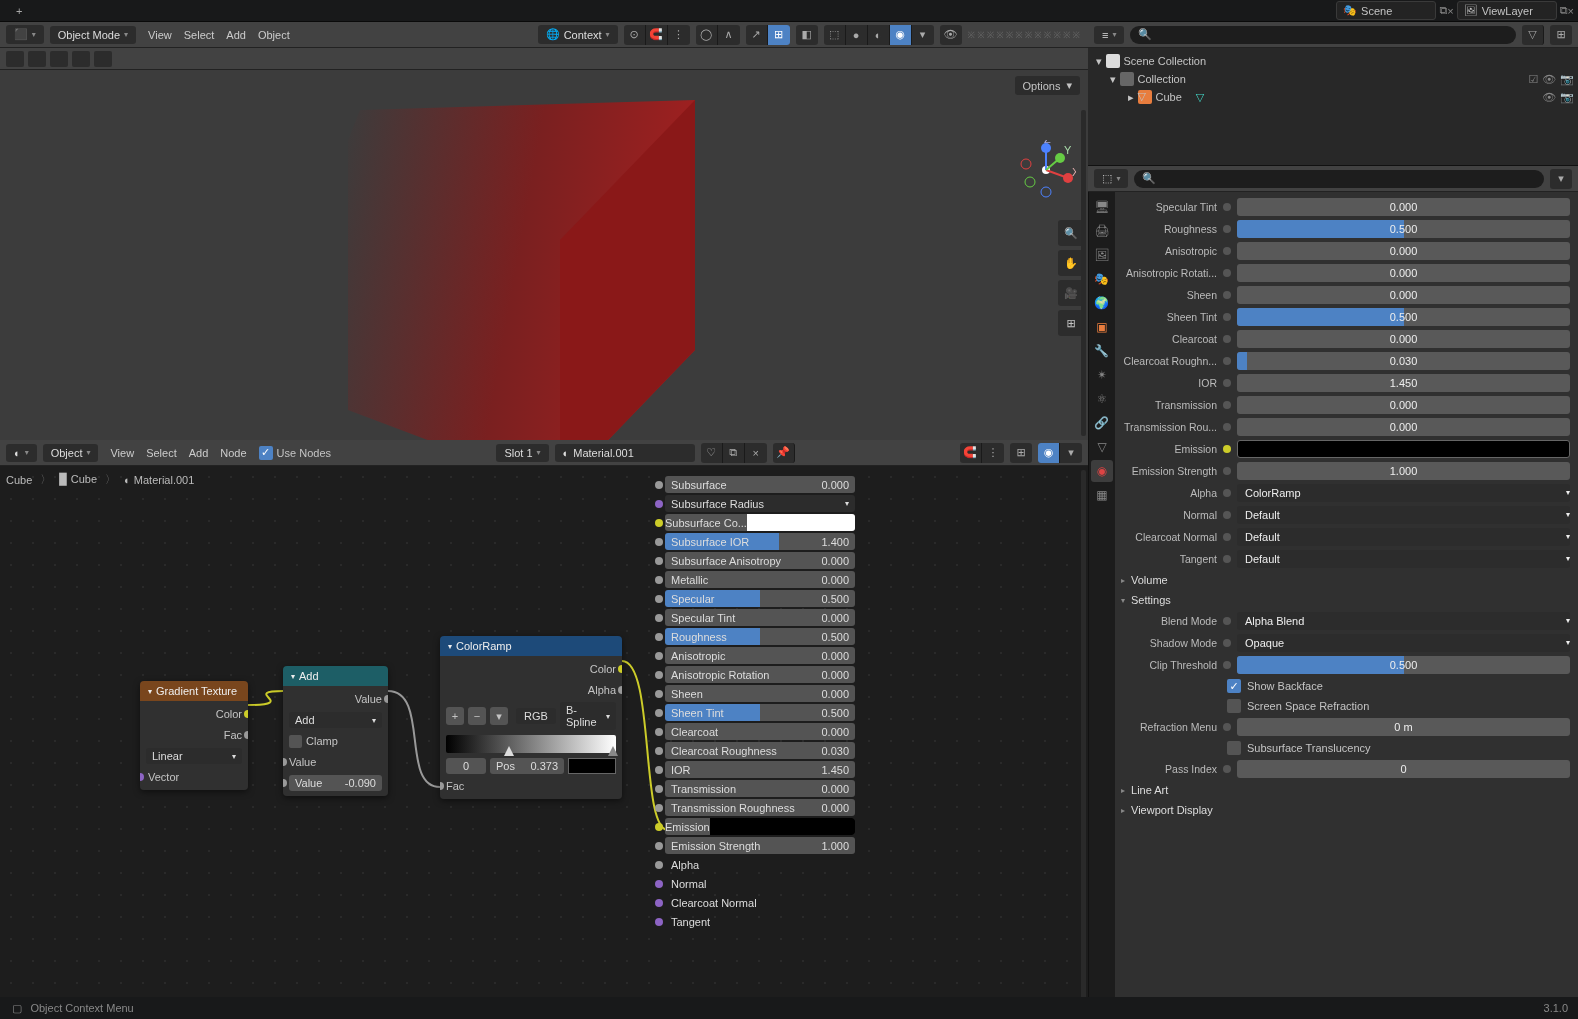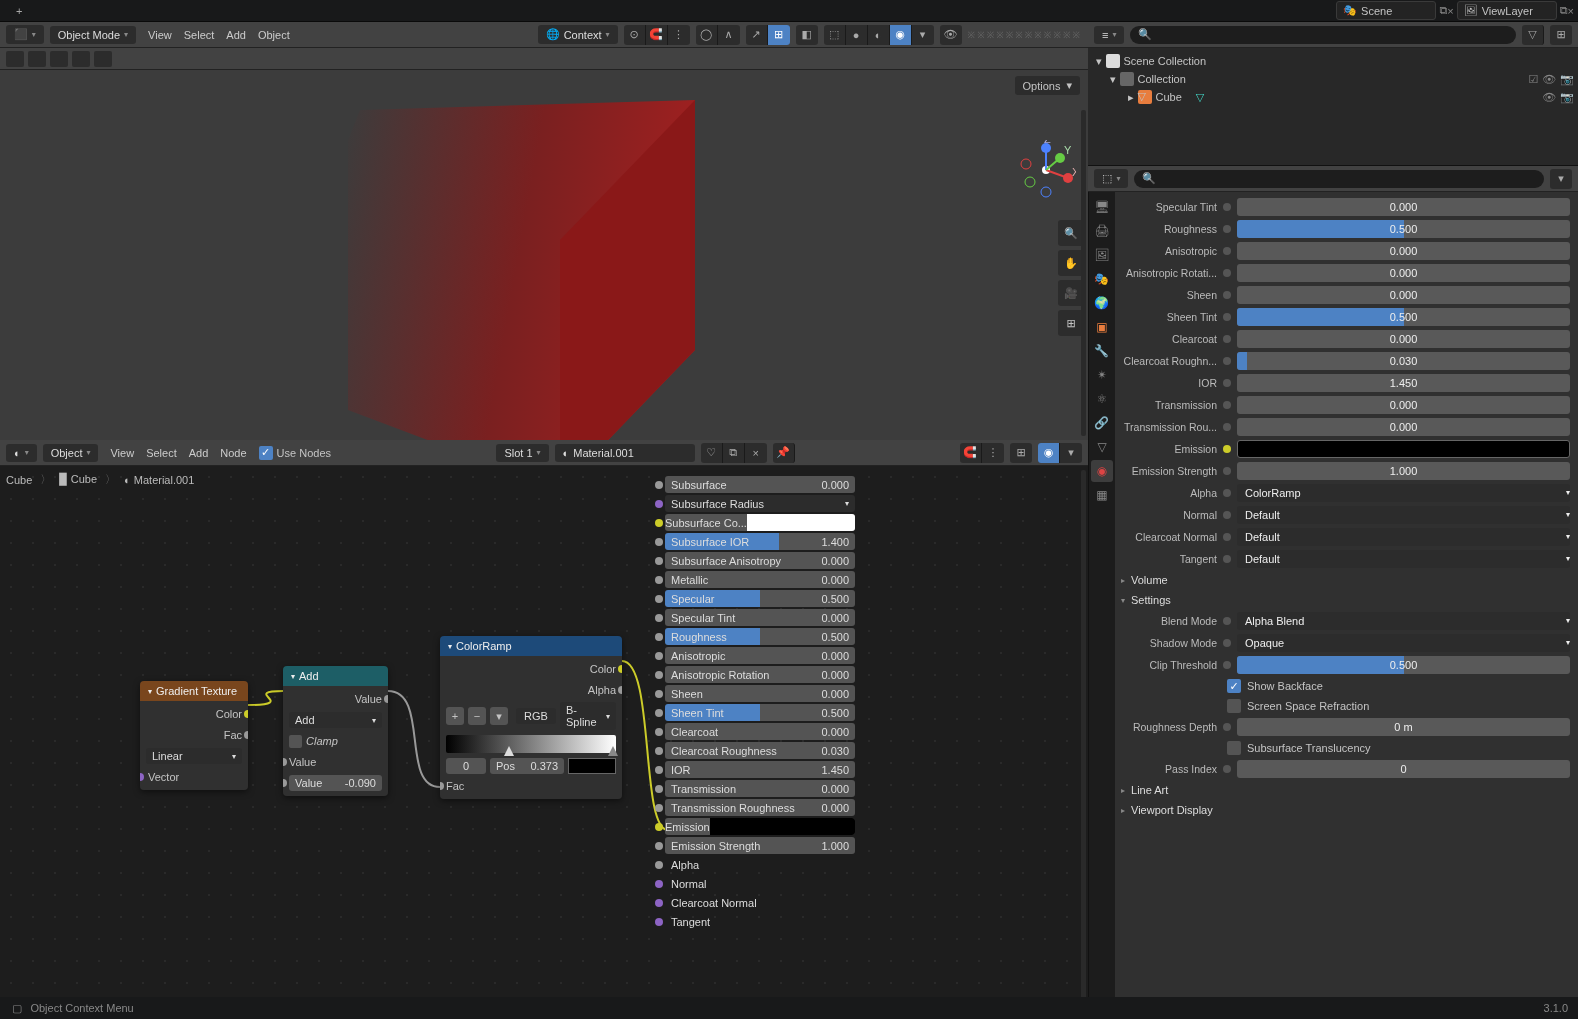--- a/index.html
+++ b/index.html
@@ -52,21 +52,21 @@
 .node-row { display:flex; align-items:center; position:relative; height:18px; font-size:11px; }
 .node-row.right { justify-content:flex-end; }
 .sock { width:8px; height:8px; border-radius:50%; position:absolute; top:5px; }
 .sock.left { left:-10px; }
 .sock.right { right:-10px; }
 .sock.yellow { background:#cccc29; }
 .sock.grey { background:#999; }
 .sock.purple { background:#8d64c4; }
 .node-field { flex:1; background:#545454; border-radius:3px; padding:2px 6px; display:flex; justify-content:space-between; align-items:center; color:#ddd; }
 .node-field.dark { background:#2c2c2c; }
-.node-check { display:flex; align-items:center; gap:4px;font-style:italic; }
+.node-check { display:flex; align-items:center; gap:4px; }
 .node-check .box { width:13px; height:13px; background:#545454; border-radius:2px; }
 
 .colorramp-grad { height:18px; background:linear-gradient(to right,#000,#fff); border-radius:2px; position:relative; margin:2px 0; }
 .colorramp-grad .mk { position:absolute; bottom:-3px; width:10px; height:10px; transform:translateX(-50%); }
 .colorramp-grad .mk svg { display:block; }
 .ramp-ctrl { display:flex; gap:4px; align-items:center; }
 .ramp-ctrl .b { width:20px; height:18px; background:#545454; border-radius:3px; display:flex; align-items:center; justify-content:center; }
 .swatch { width:48px; height:16px; background:#000; border:1px solid #666; }
 
 
@@ -755,21 +755,21 @@
             </div>
             <div class="check-row">
               <span class="cb on">✓</span>
               <span>Show Backface</span>
             </div>
             <div class="check-row">
               <span class="cb "></span>
               <span>Screen Space Refraction</span>
             </div>
             <div class="prow">
-              <span class="plabel">Roughness Depth</span>
+              <span class="plabel">Refraction Menu</span>
               <span class="pdot "></span>
               <div class="pval">
                 <div class="fill" style="width:0%"></div>
                 <span>0 m</span>
               </div>
             </div>
             <div class="check-row">
               <span class="cb "></span>
               <span>Subsurface Translucency</span>
             </div>

